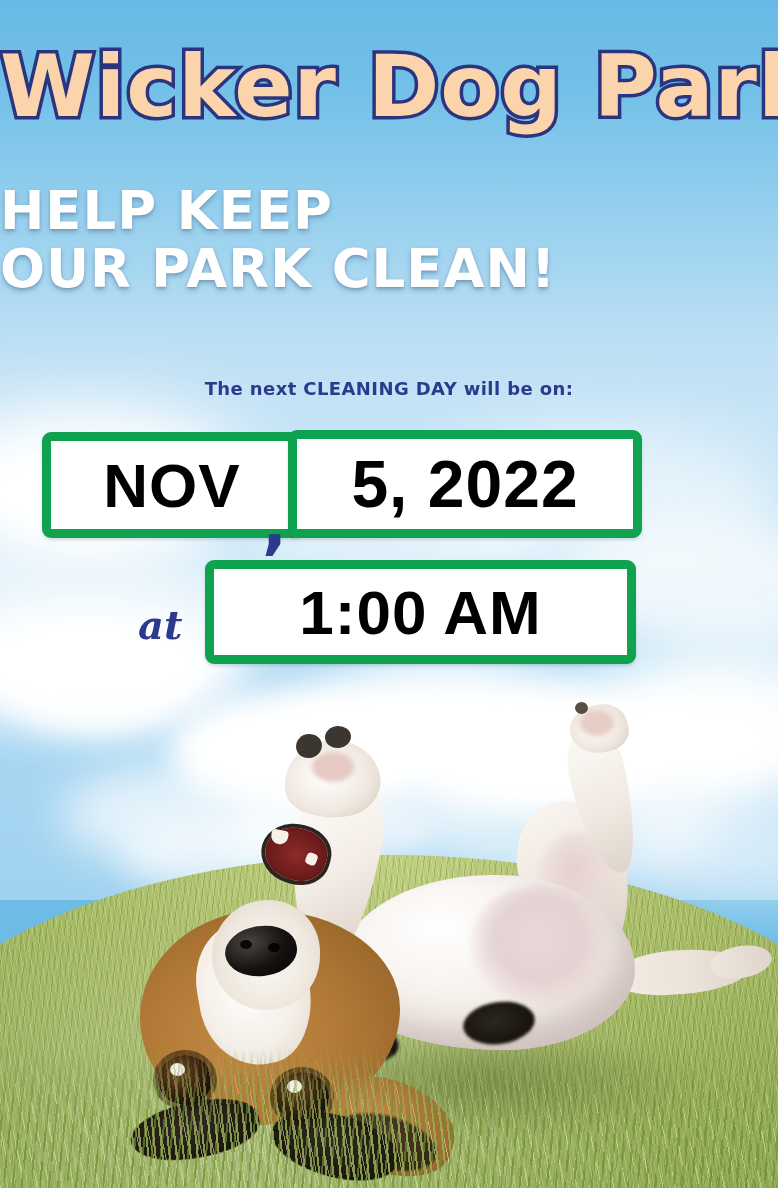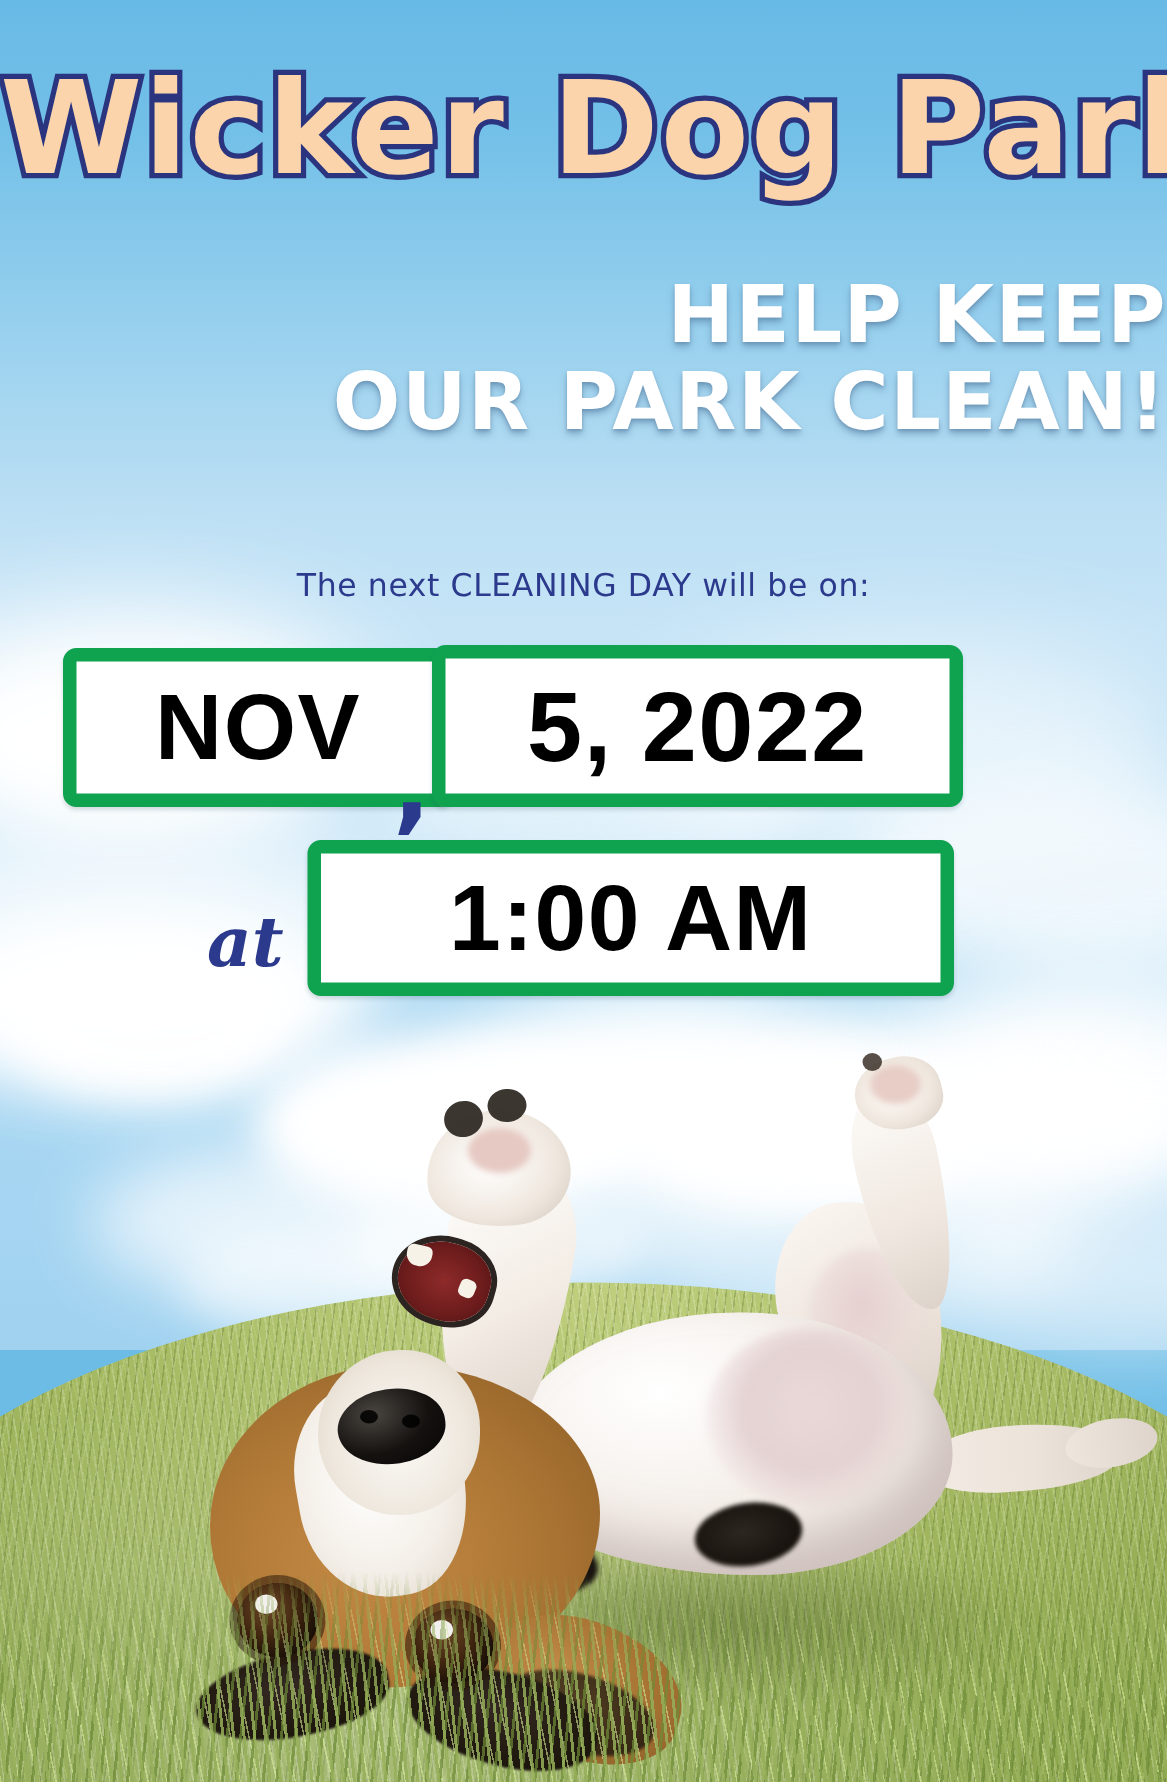--- a/index.html
+++ b/index.html
@@ -327,40 +327,40 @@
     -webkit-text-stroke: 7px #2b357f;
     paint-order: stroke fill;
     white-space: nowrap;
   }
 
   .subtitle {
     position: absolute;
     left: 0;
     top: 182px;
     width: 778px;
-    text-align: right;
+    text-align: left;
     font-family: "DejaVu Sans", sans-serif;
     font-weight: bold;
     font-size: 53px;
     line-height: 58px;
     letter-spacing: 1px;
     color: #ffffff;
     text-shadow: 0 3px 5px rgba(90,130,165,.55), 0 1px 2px rgba(90,130,165,.45);
     white-space: pre-line;
   }
 
   .nextline {
     position: absolute;
     left: 0;
     top: 378px;
     width: 778px;
     text-align: center;
     font-family: "DejaVu Sans", sans-serif;
-    font-weight: normal;
-    font-size: 21px;
+    font-weight: bold;
+    font-size: 18px;
     letter-spacing: .4px;
     color: #2b3a8c;
     white-space: nowrap;
   }
 
   
   .field {
     position: absolute;
     background: #ffffff;
     border: 9px solid #0fa350;
@@ -388,21 +388,21 @@
     color: #2b3a8c;
     line-height: 1;
   }
   .at-word {
     position: absolute;
     left: 138px;
     top: 605px;
     font-family: "DejaVu Serif", serif;
     font-style: italic;
     font-weight: bold;
-    font-size: 46px;
+    font-size: 40px;
     color: #2b3a8c;
     line-height: 1;
   }
 </style>
 </head>
 <body>
 
 <div class="poster">
 
   <div class="sky"></div>

